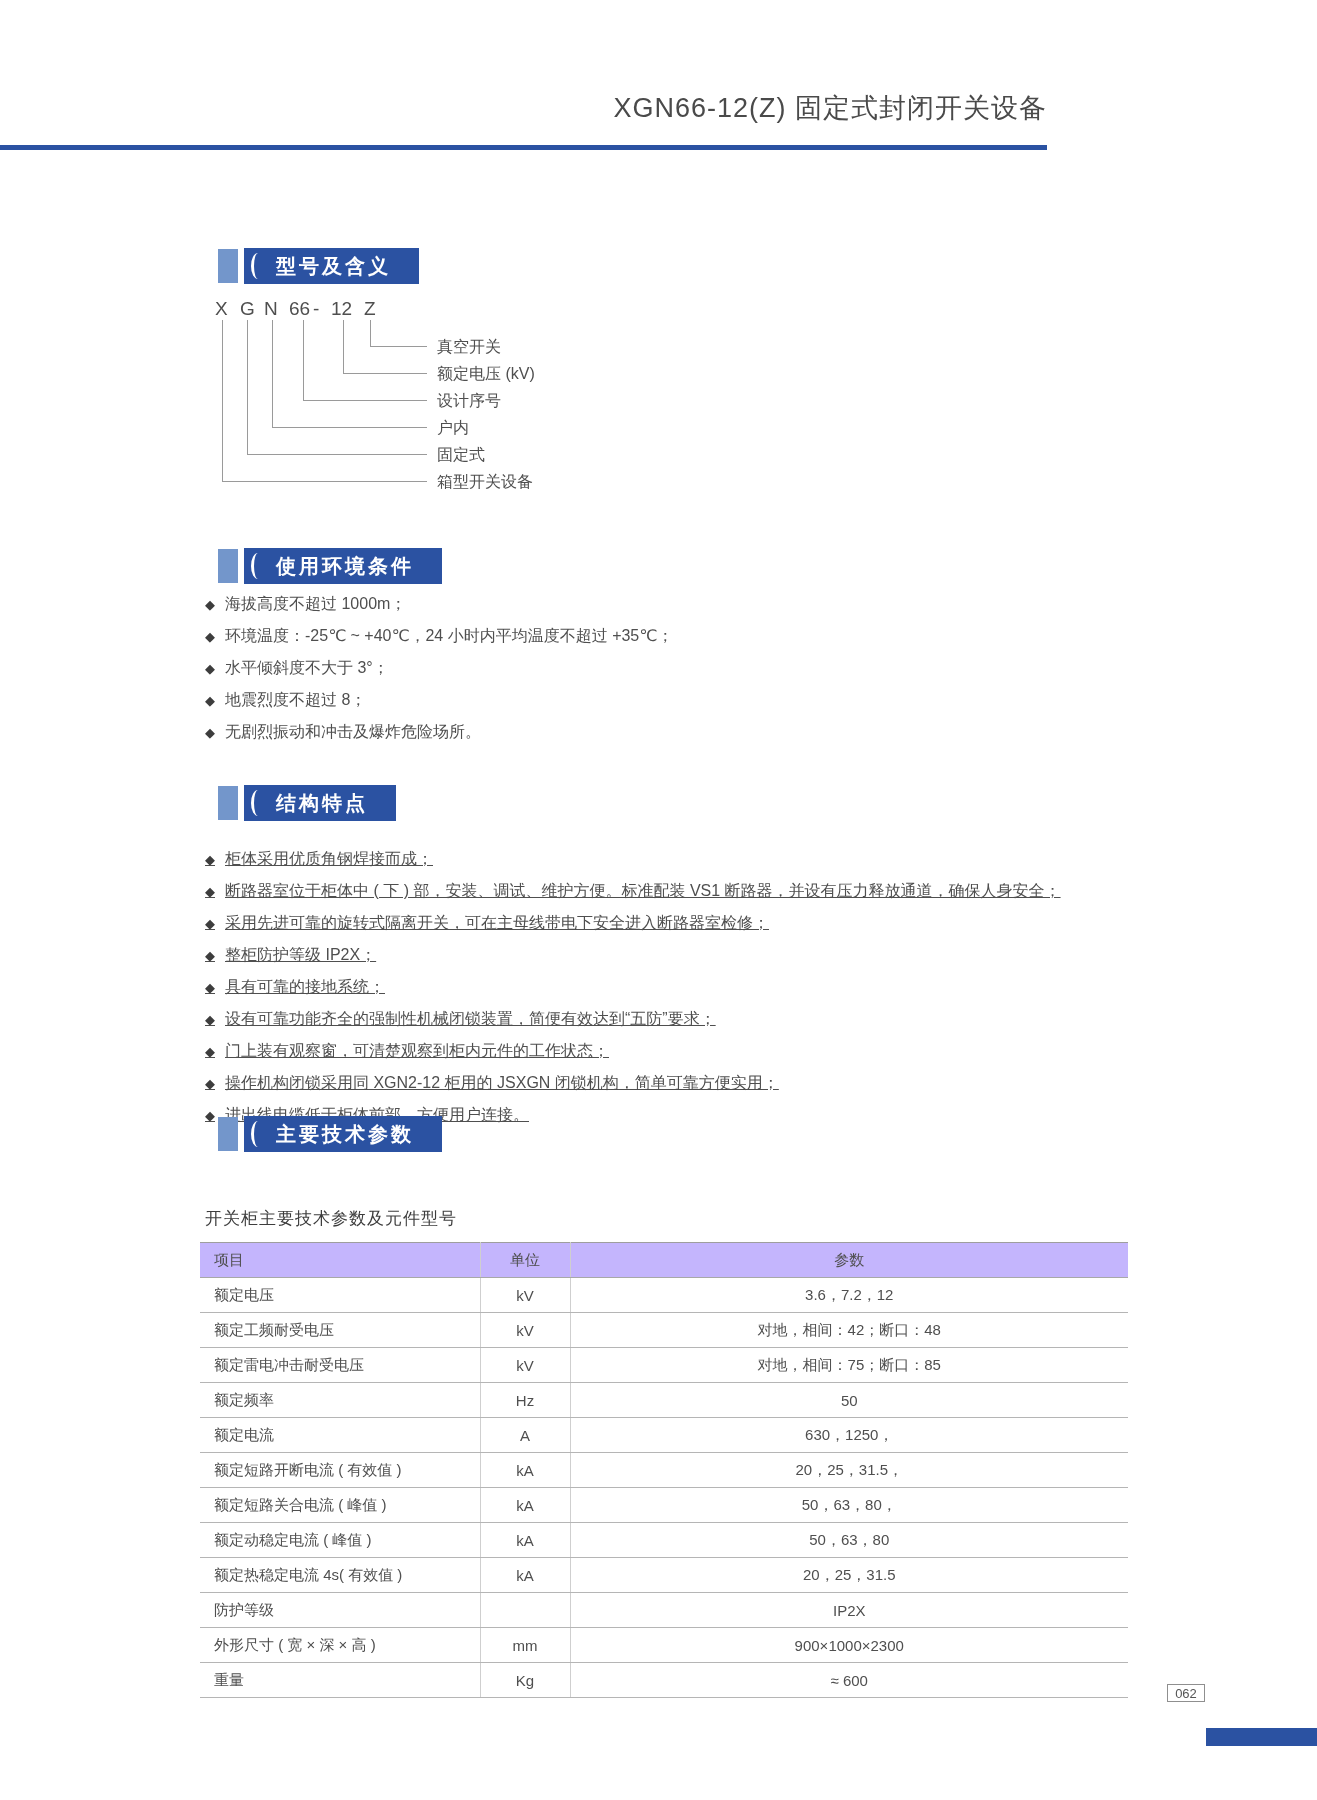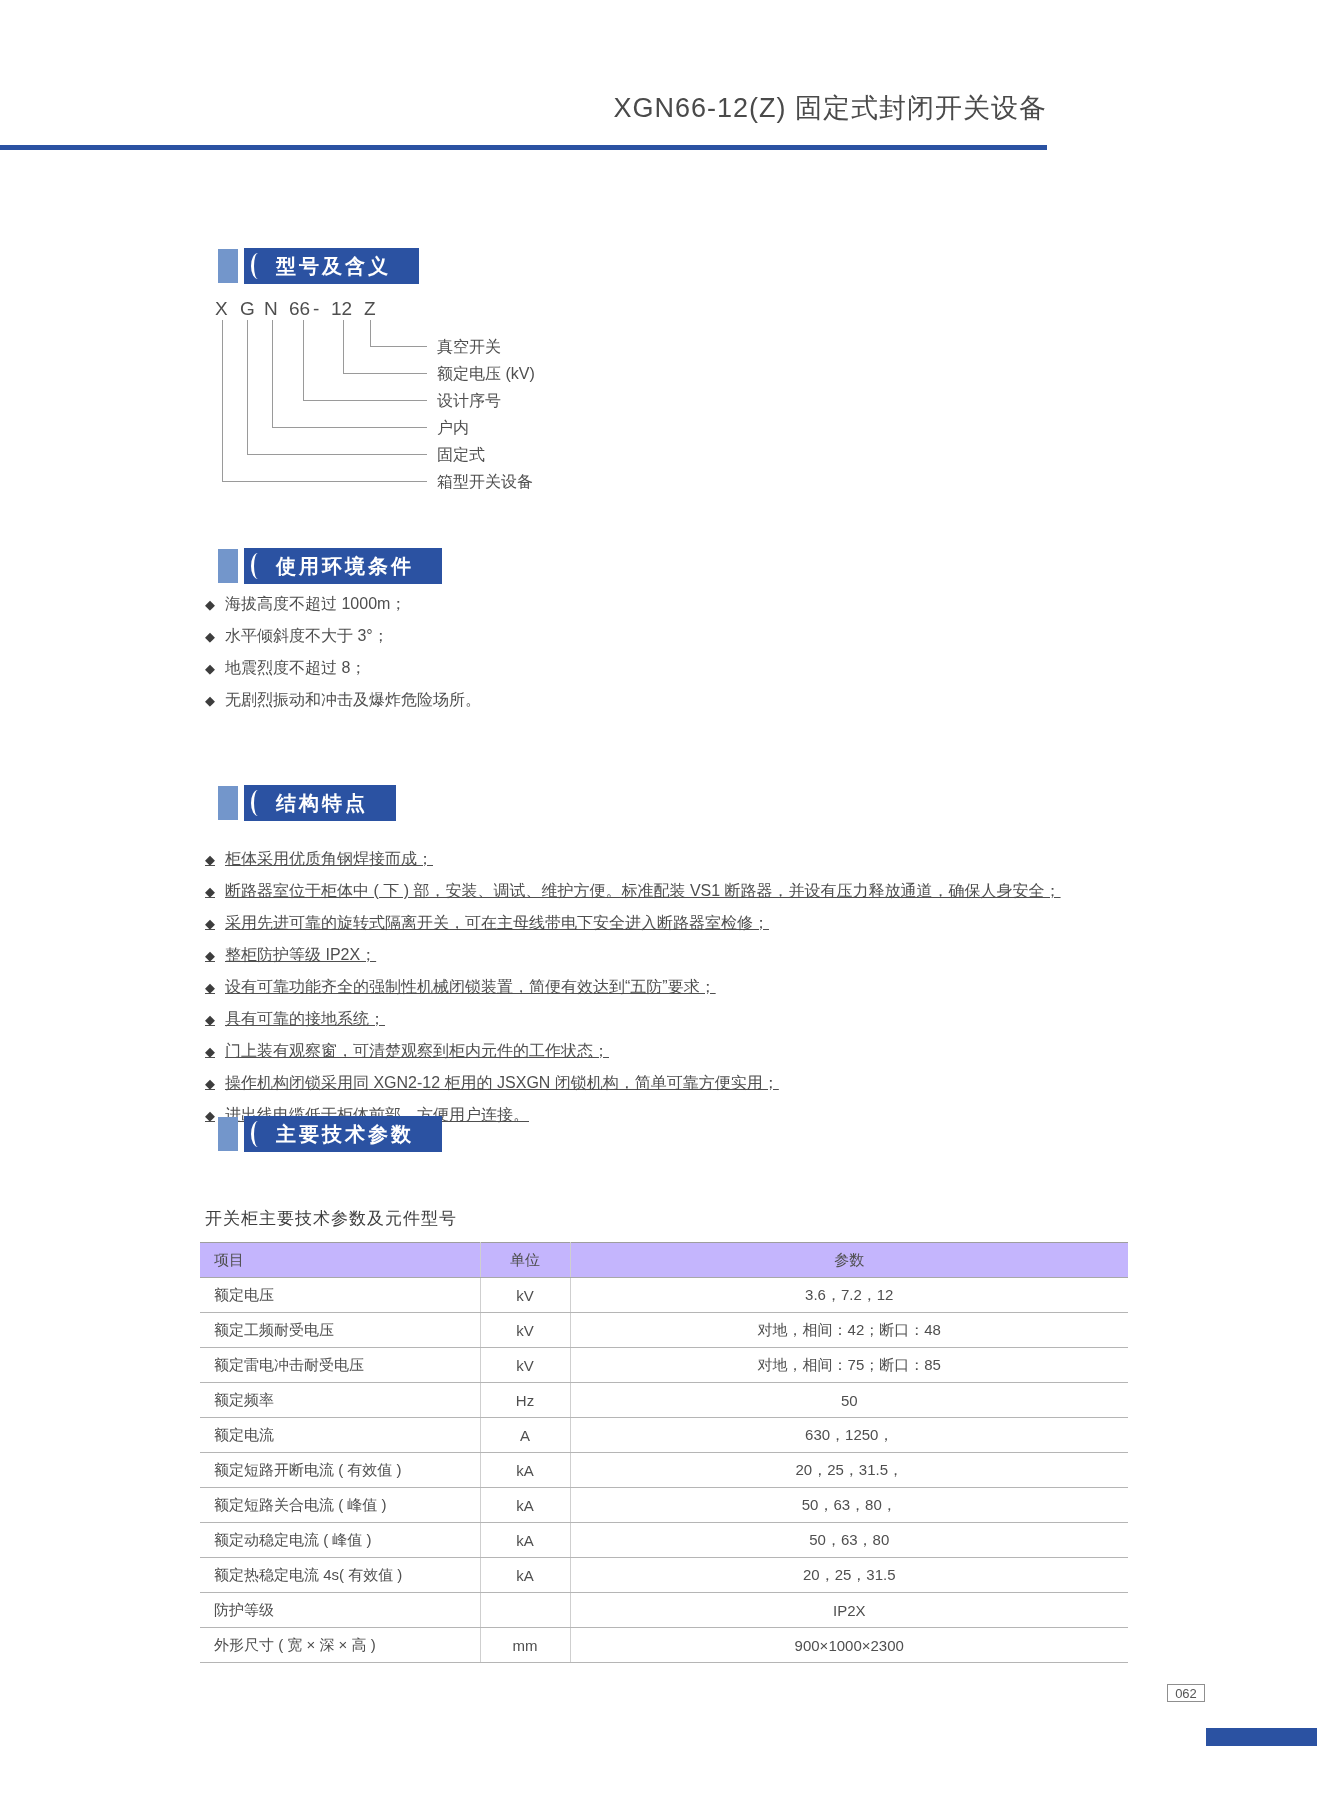--- a/index.html
+++ b/index.html
@@ -141,20 +141,24 @@
     <span class="sec-box">使用环境条件</span>
   </div>
 
   <ul class="bullets env-list">
     <li>
         <span class="dia"></span>
         <span>海拔高度不超过 1000m；</span>
       </li>
     <li>
         <span class="dia"></span>
+        <span>环境温度：-25℃ ~ +40℃，24 小时内平均温度不超过 +35℃；</span>
+      </li>
+    <li>
+        <span class="dia"></span>
         <span>水平倾斜度不大于 3°；</span>
       </li>
     <li>
         <span class="dia"></span>
         <span>地震烈度不超过 8；</span>
       </li>
     <li>
         <span class="dia"></span>
         <span>无剧烈振动和冲击及爆炸危险场所。</span>
       </li>
@@ -177,25 +181,25 @@
     <li>
         <span class="dia"></span>
         <span>采用先进可靠的旋转式隔离开关，可在主母线带电下安全进入断路器室检修；</span>
       </li>
     <li>
         <span class="dia"></span>
         <span>整柜防护等级 IP2X；</span>
       </li>
     <li>
         <span class="dia"></span>
+        <span>具有可靠的接地系统；</span>
+      </li>
+    <li>
+        <span class="dia"></span>
         <span>设有可靠功能齐全的强制性机械闭锁装置，简便有效达到“五防”要求；</span>
-      </li>
-    <li>
-        <span class="dia"></span>
-        <span>具有可靠的接地系统；</span>
       </li>
     <li>
         <span class="dia"></span>
         <span>门上装有观察窗，可清楚观察到柜内元件的工作状态；</span>
       </li>
     <li>
         <span class="dia"></span>
         <span>操作机构闭锁采用同 XGN2-12 柜用的 JSXGN 闭锁机构，简单可靠方便实用；</span>
       </li>
     <li>
@@ -268,19 +272,24 @@
       <tr>
         <td class="c-item">防护等级</td>
         <td class="c-unit"></td>
         <td class="c-val">IP2X</td>
       </tr>
       <tr>
         <td class="c-item">外形尺寸 ( 宽 × 深 × 高 )</td>
         <td class="c-unit">mm</td>
         <td class="c-val">900×1000×2300</td>
       </tr>
+      <tr>
+        <td class="c-item">重量</td>
+        <td class="c-unit">Kg</td>
+        <td class="c-val">≈ 600</td>
+      </tr>
     </tbody>
   </table>
 
   <div class="page-num">062</div>
   <div class="footer-bar"></div>
 
 </div>
 
 </body></html>

